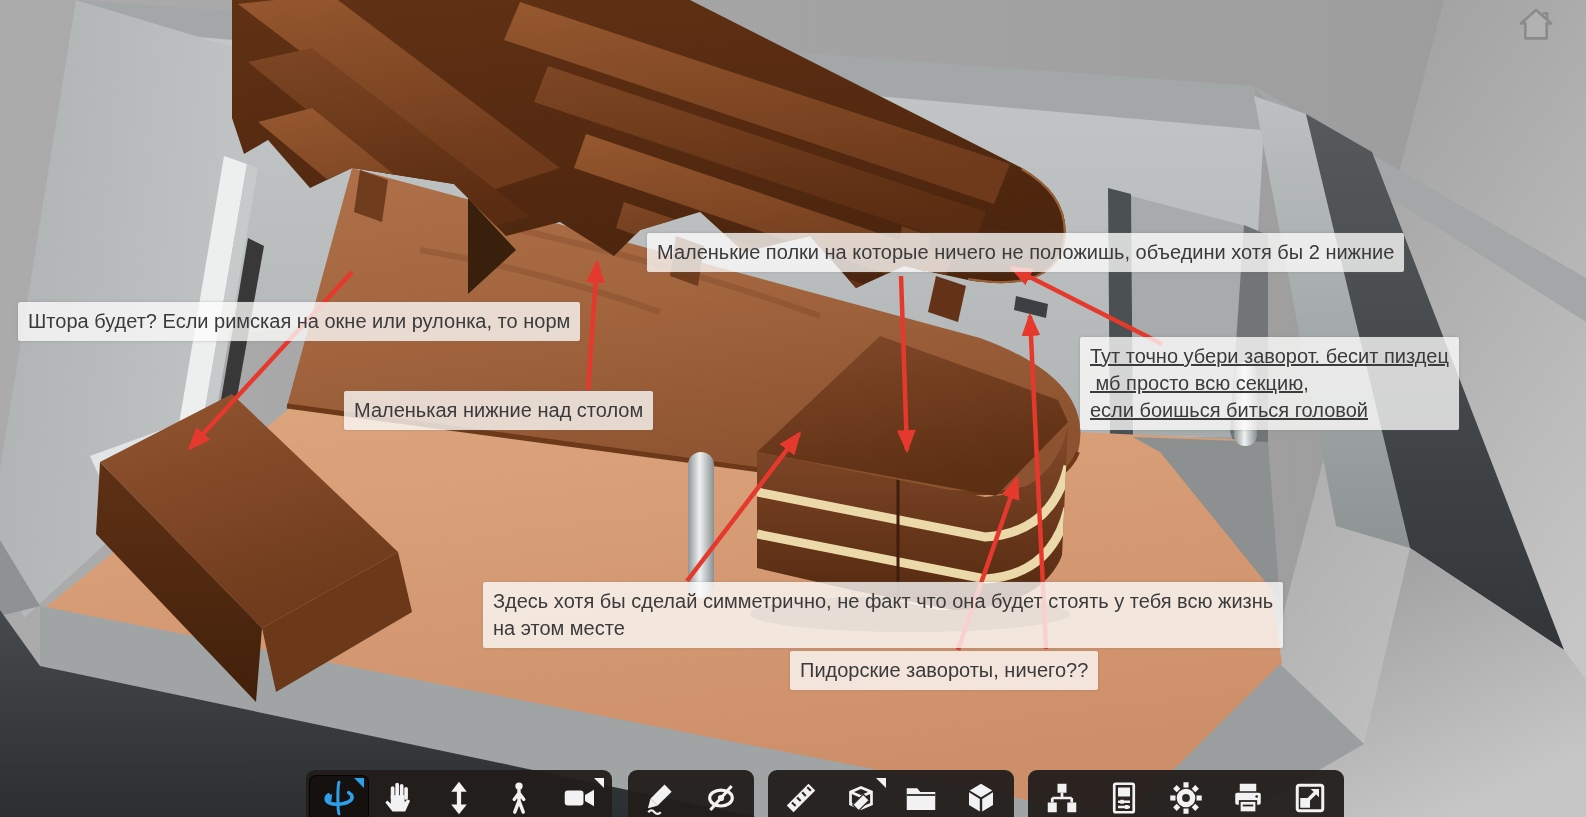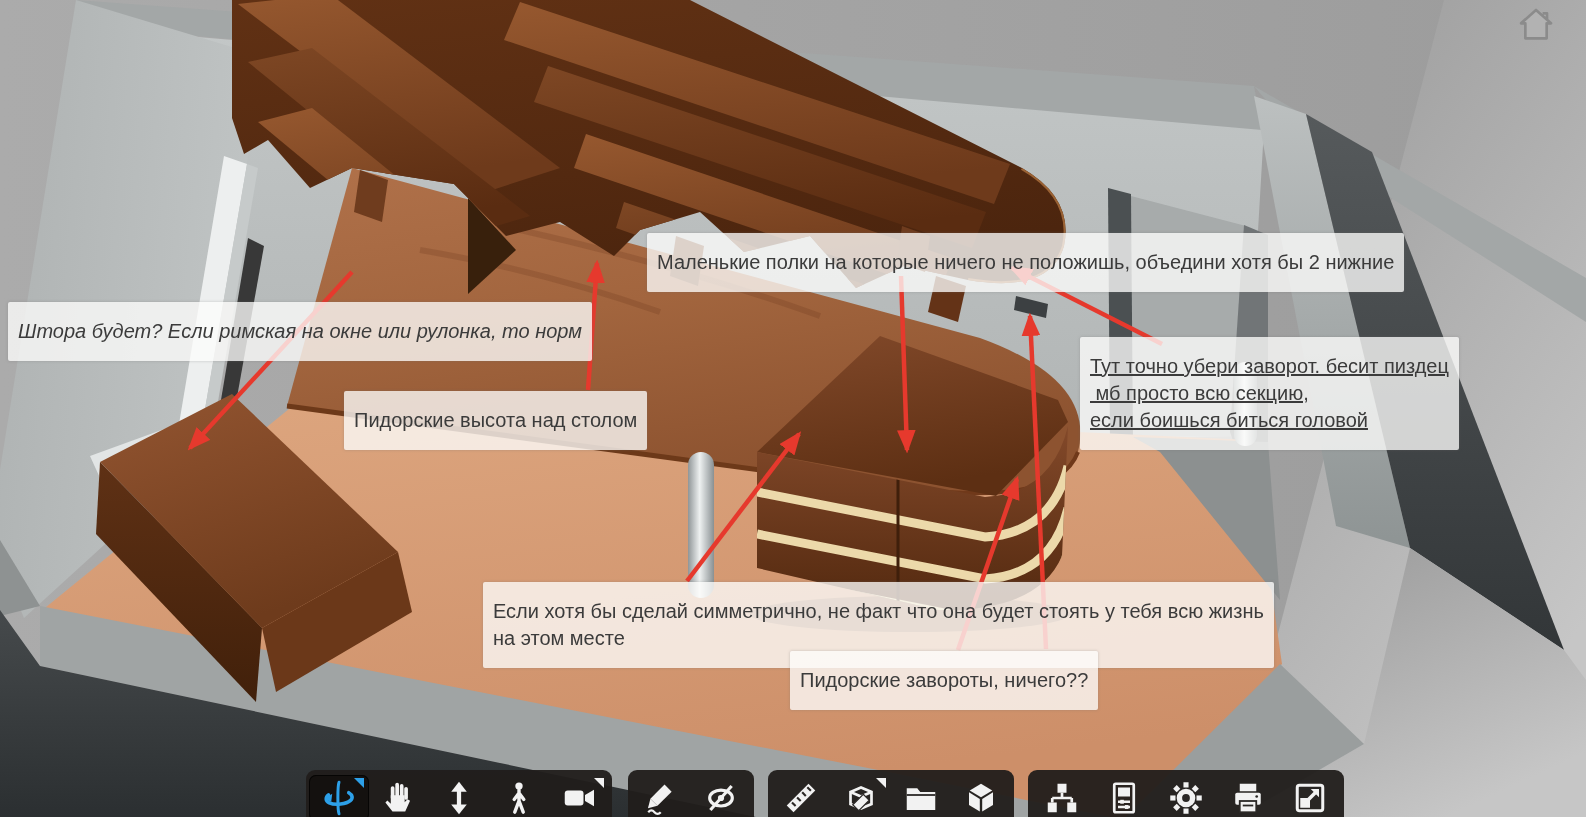--- a/index.html
+++ b/index.html
@@ -7,28 +7,28 @@
     width:1586px;height:817px;overflow:hidden;position:relative;
     background:#a7a7a7;font-family:"Liberation Sans",sans-serif;
   }
   #viewport{position:absolute;left:0;top:0;width:1586px;height:817px;}
   
   .note{
     position:absolute;
     background:rgba(253,252,251,0.78);
     color:#3b3b3b;
     font:20px/27px "Liberation Sans",sans-serif;
-    padding:16px 10px;
+    padding:6px 10px;
     border-radius:2px;
     box-shadow:0 0 3px rgba(110,110,110,0.35);
     white-space:pre-line;
     z-index:30;
   }
   .note1{left:647px;top:233px;}
-  .note2{left:8px;top:302px;font-style:italic;}
+  .note2{left:18px;top:302px;}
   .note3{left:344px;top:391px;}
   .note4{left:1080px;top:337px;text-decoration:underline;}
   .note5{left:483px;top:582px;}
   .note6{left:790px;top:651px;}
   
   .tb-group{
     position:absolute;top:770px;height:60px;
     background:rgba(33,29,27,0.95);
     border-radius:9px;
     display:flex;align-items:flex-start;
@@ -231,25 +231,25 @@
     <line x1="1162" y1="344" x2="1012" y2="268" marker-end="url(#ah)"></line>
     <line x1="687" y1="581" x2="799" y2="434" marker-end="url(#ah)"></line>
     <line x1="901" y1="276" x2="907" y2="450" marker-end="url(#ah)"></line>
     <line x1="1046" y1="649" x2="1030" y2="316" marker-end="url(#ah)"></line>
     <line x1="958" y1="650" x2="1017" y2="479" marker-end="url(#ah)"></line>
   </g>
 </svg>
 
 <div class="note note1">Маленькие полки на которые ничего не положишь, объедини хотя бы 2 нижние</div>
 <div class="note note2">Штора будет? Если римская на окне или рулонка, то норм</div>
-<div class="note note3">Пидорские высота над столом</div>
+<div class="note note3">Маленькая нижние над столом</div>
 <div class="note note4">Тут точно убери заворот. бесит пиздец
 &nbsp;мб просто всю секцию,
 если боишься биться головой</div>
-<div class="note note5">Если хотя бы сделай симметрично, не факт что она будет стоять у тебя всю жизнь
+<div class="note note5">Здесь хотя бы сделай симметрично, не факт что она будет стоять у тебя всю жизнь
 на этом месте</div>
 <div class="note note6">Пидорские завороты, ничего??</div>
 
 <div id="home-btn">
   <svg width="40" height="40" viewBox="0 0 24 24">
     <path d="M12,3 L21,11 H18.4 V20 H5.6 V11 H3 Z M16,5 h2.6 v3.4" fill="#b2b2b2" stroke="#8b8b8b" stroke-width="1.6" stroke-linejoin="round"></path>
   </svg>
 </div>
 
 <div class="tb-group tb-g1">

